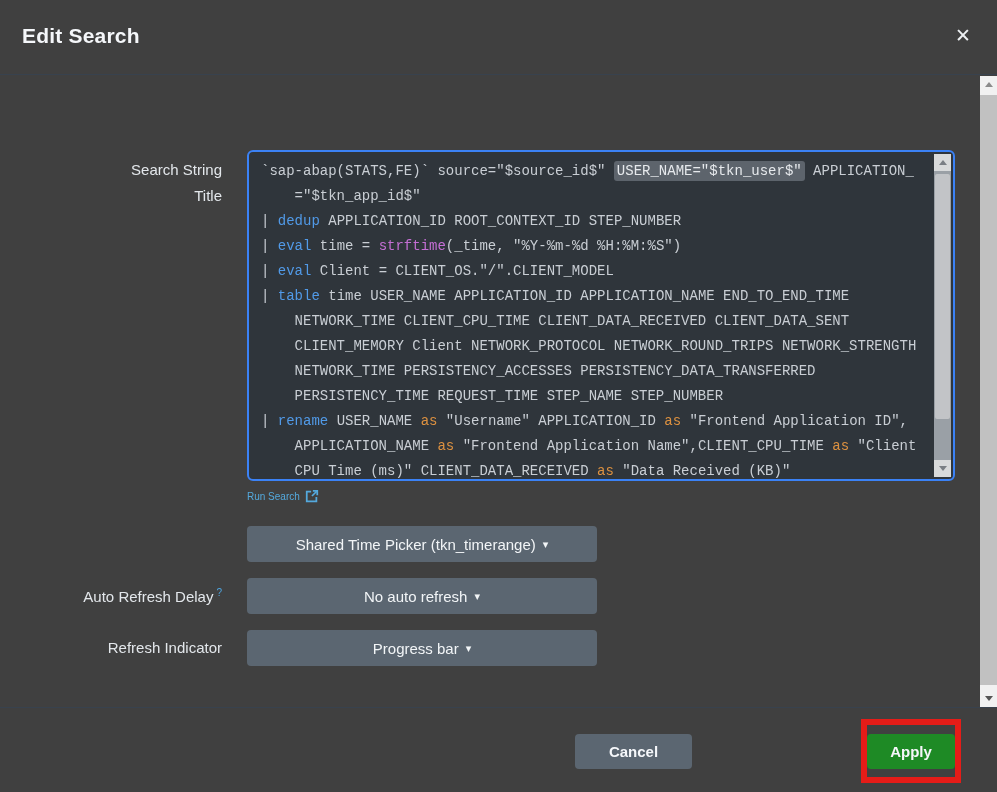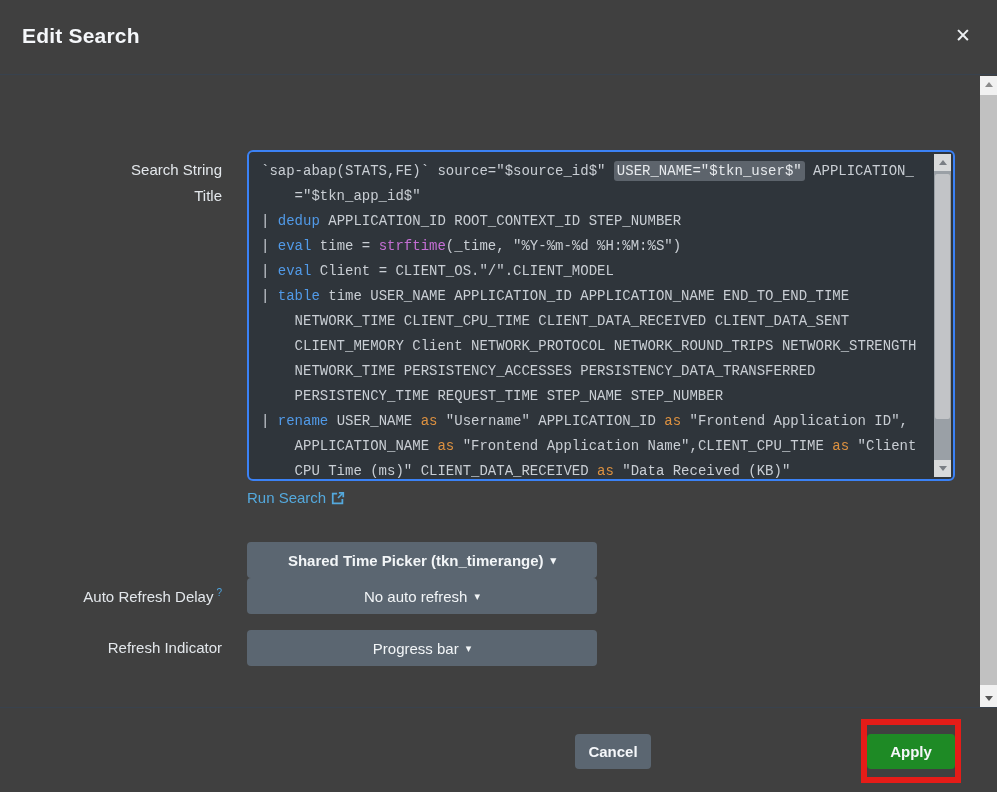--- a/index.html
+++ b/index.html
@@ -43,21 +43,21 @@
 
   
   .ed-scroll { position:absolute; top:2px; right:2px; bottom:2px; width:17px; background:#9aa0a6; border-radius:0 4px 4px 0; }
   .ed-btn { position:absolute; left:0; width:17px; height:17px; background:#d8dadb; display:flex; align-items:center; justify-content:center; cursor:pointer; }
   .ed-btn.up { top:0; } .ed-btn.down { bottom:0; }
   .ed-thumb { position:absolute; left:1px; width:15px; top:20px; height:245px; background:#c2c4c7; border-radius:2px; cursor:pointer; }
   .tri-up    { width:0; height:0; border-left:4px solid transparent; border-right:4px solid transparent; border-bottom:5px solid #7a7f85; }
   .tri-down  { width:0; height:0; border-left:4px solid transparent; border-right:4px solid transparent; border-top:5px solid #7a7f85; }
 
   
-  .run-link { position:absolute; left:247px; top:413px; font-size:15px; color:#54a9dd; cursor:pointer; display:flex; align-items:center; gap:5px; }
+  .run-link { position:absolute; left:247px; top:413px; font-size:10px; color:#54a9dd; cursor:pointer; display:flex; align-items:center; gap:5px; }
   .ext-icon { width:14px; height:14px; display:inline-block; }
 
   
   .drop-btn {
     position:absolute; left:247px; width:350px; height:36px;
     background:#5b6671; border-radius:4px; color:#f2f5f7; font-size:15px;
     display:flex; align-items:center; justify-content:center; gap:7px; cursor:pointer;
   }
   .caret { font-size:11px; color:#f2f5f7; }
 
@@ -70,21 +70,21 @@
   .ms-thumb { position:absolute; left:0; width:17px; top:19px; height:590px; background:#c1c1c1; cursor:pointer; }
 
   
   .footer { position:absolute; left:0; right:0; bottom:0; height:85px; border-top:1px solid #38424e; }
   .btn {
     position:absolute; top:26px; height:35px; border-radius:4px; border:none;
     background:#5b6671; color:#f5f7fa; font-size:15px; font-weight:bold;
     font-family:"Liberation Sans",sans-serif; cursor:pointer;
     display:flex; align-items:center; justify-content:center;
   }
-  .btn-cancel  { left:575px; width:76px; }
+  .btn-cancel  { left:575px; width:117px; }
   .btn-convert { left:687px; width:173px; }
   .apply-annotation {
     position:absolute; left:861px; top:11px; width:100px; height:64px;
     border:6px solid #e51c18; display:flex; align-items:center; justify-content:center;
   }
   .btn-apply { position:static; width:102px; height:35px; background:#1e8a25; }
 </style>
 </head>
 <body>
 
@@ -119,21 +119,21 @@
       <span>Run Search</span>
       <span class="ext-icon">
         <svg width="14" height="14" viewBox="0 0 16 16" fill="none">
           <path d="M7 3 H2 V14 H13 V9" stroke="#54a9dd" stroke-width="2" fill="none"></path>
           <path d="M9 2 H14 V7" stroke="#54a9dd" stroke-width="2" fill="none"></path>
           <path d="M14 2 L8 8" stroke="#54a9dd" stroke-width="2"></path>
         </svg>
       </span>
     </div>
 
-    <div class="drop-btn" style="top:466px;font-weight:bold;">
+    <div class="drop-btn" style="top:450px;">
       <span>Shared Time Picker (tkn_timerange)</span>
       <span class="caret">▾</span>
     </div>
 
     <div class="field-label" style="top:511px;">
       <span>Auto Refresh Delay</span><span class="help-sup">?</span>
     </div>
     <div class="drop-btn" style="top:502px;">
       <span>No auto refresh</span>
       <span class="caret">▾</span>

